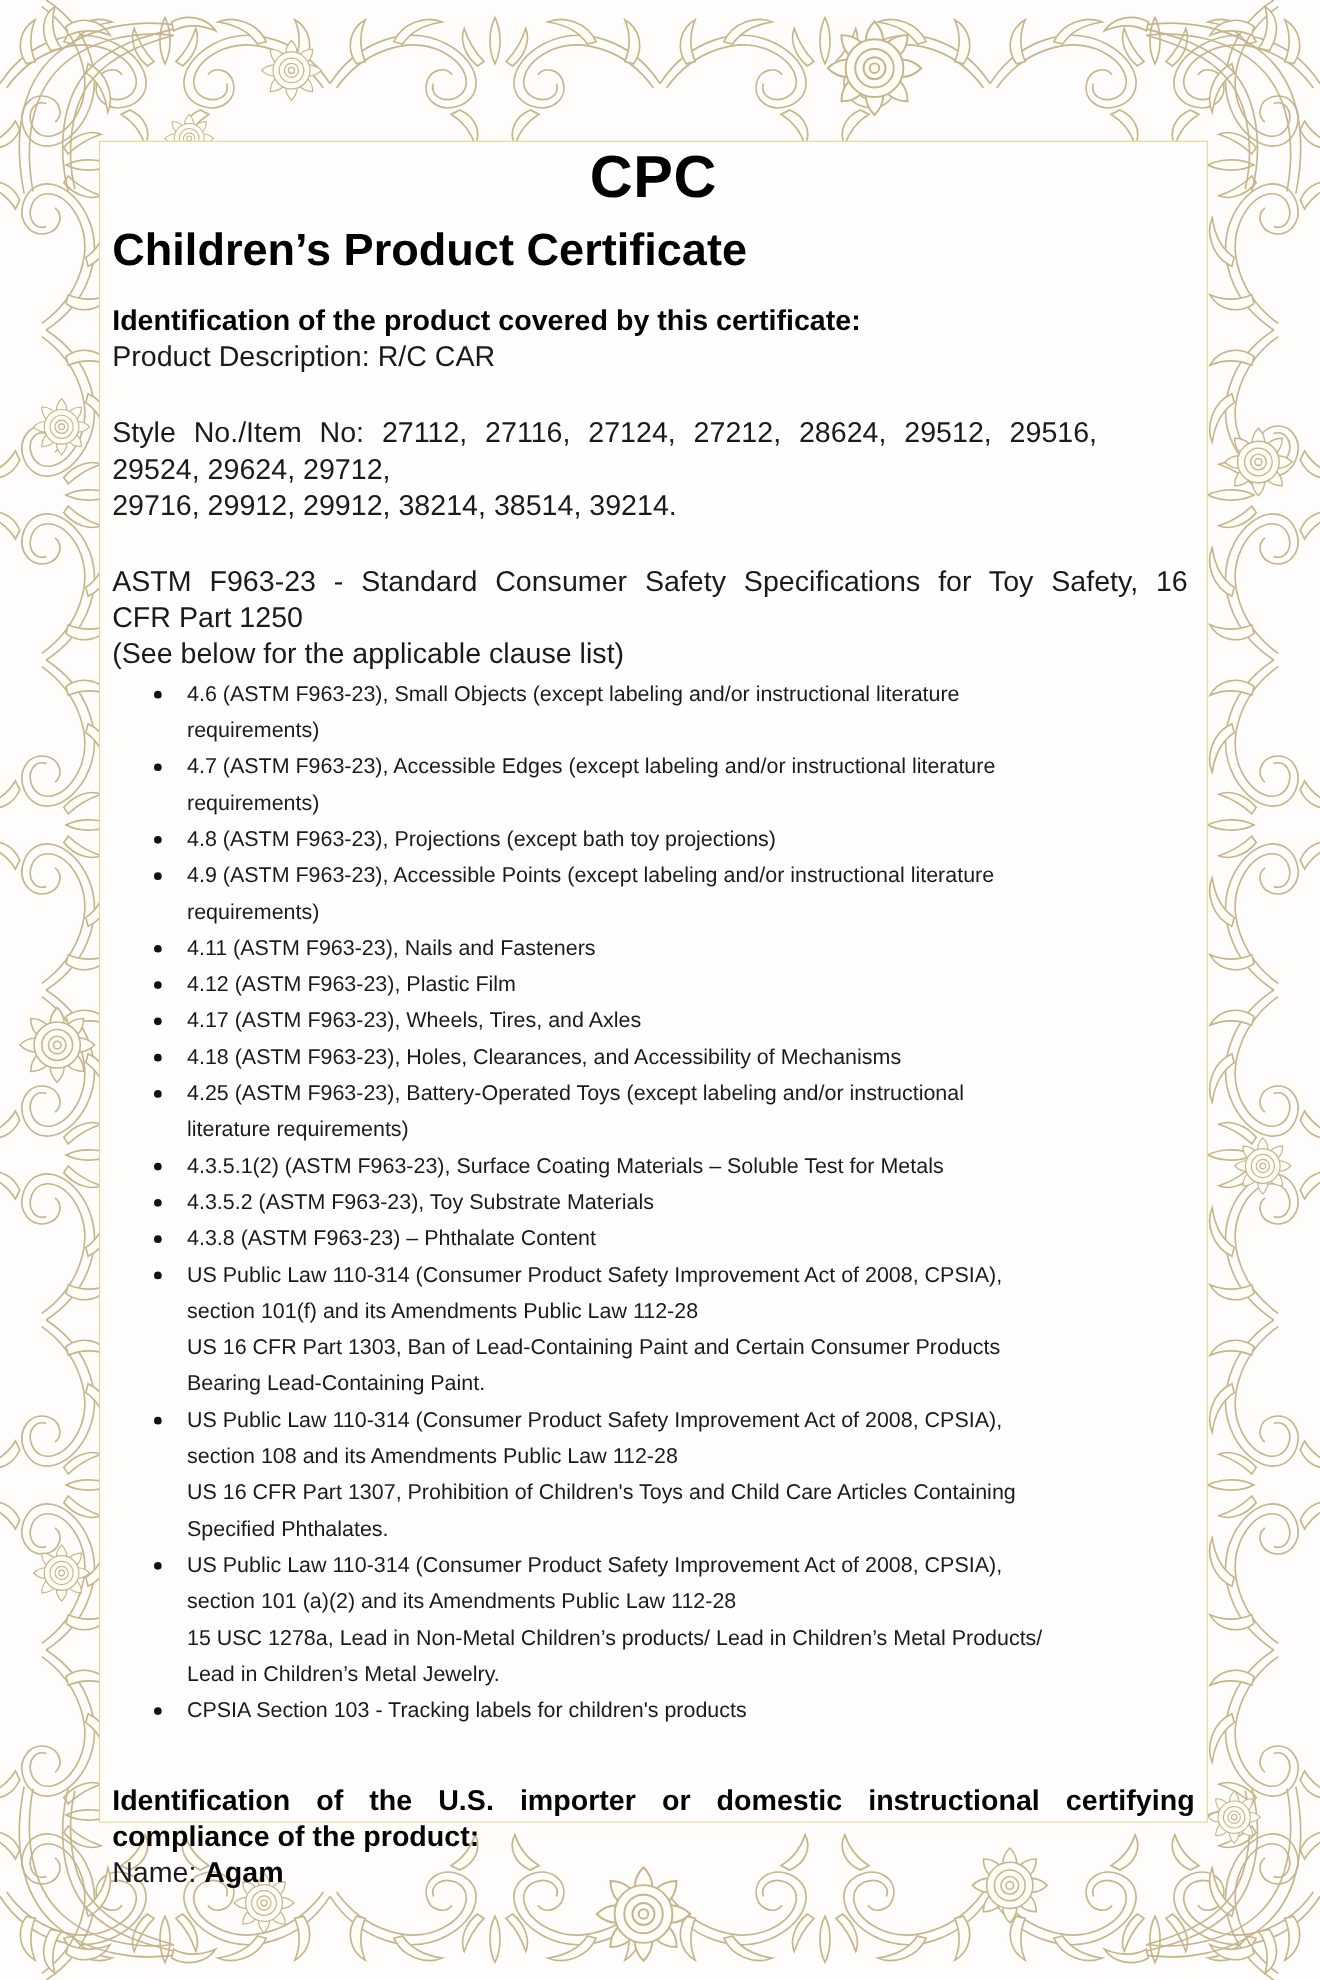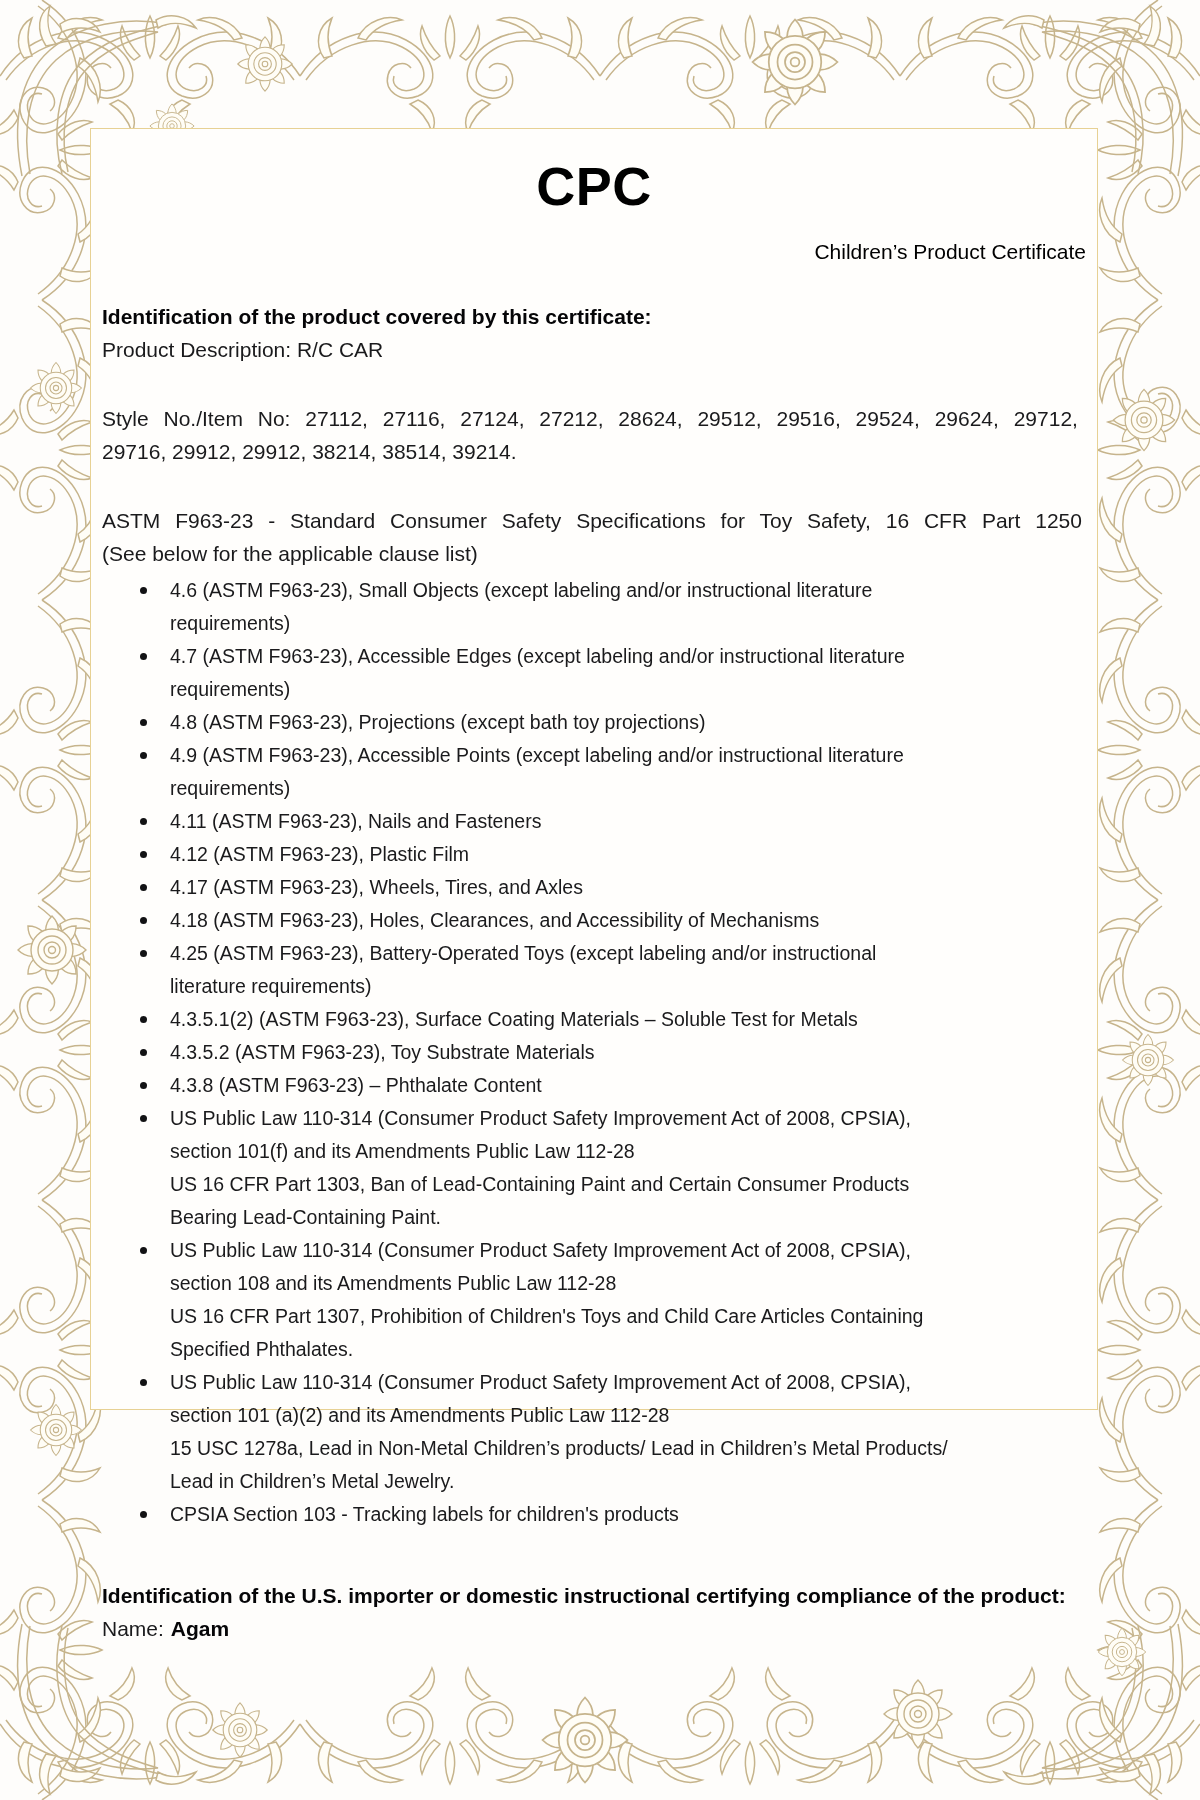--- a/index.html
+++ b/index.html
@@ -4,33 +4,33 @@
 <style>
   html,body{margin:0;padding:0;}
   body{
     width:1200px;height:1800px;position:relative;overflow:hidden;
     background:#fefdfb;
     font-family:"Liberation Sans","DejaVu Sans",sans-serif;
     color:#1a1a1c;
   }
   .border-svg{position:absolute;left:0;top:0;width:1200px;height:1800px;}
   .frame{
-    position:absolute;left:90px;top:128px;width:1008px;height:1282px;
+    position:absolute;left:90px;top:128px;width:1008px;height:1529px;
     box-sizing:border-box;border:1px solid #e7d194;background:#fffefc;
-    padding:27px 11px 0 11px;
+    padding:2px 11px 0 11px;
   }
   h1.cert-title{
     margin:0;text-align:center;font-size:54px;line-height:60px;
     font-weight:700;color:#000;letter-spacing:.5px;
   }
   h2.cert-subtitle{
-    margin:16px 0 28px 0;text-align:right;font-size:21px;line-height:40px;
-    font-weight:400;color:#000;
+    margin:16px 0 28px 0;text-align:left;font-size:41px;line-height:40px;
+    font-weight:700;color:#000;
   }
-  p{margin:0;font-size:21px;line-height:33px;}
+  p{margin:0;font-size:26px;line-height:33px;}
   .bold{font-weight:700;color:#050507;}
   .pre{white-space:pre-line;margin-top:36px;}
   .just{text-align:justify;}
   .stretch-first::first-line{word-spacing:9px;}
   ul.clauses{list-style:none;margin:4px 0 0 0;padding:0 0 0 68px;}
   ul.clauses li{
     position:relative;font-size:19.5px;line-height:33px;
     white-space:pre-line;margin:0;
   }
   ul.clauses li::before{

